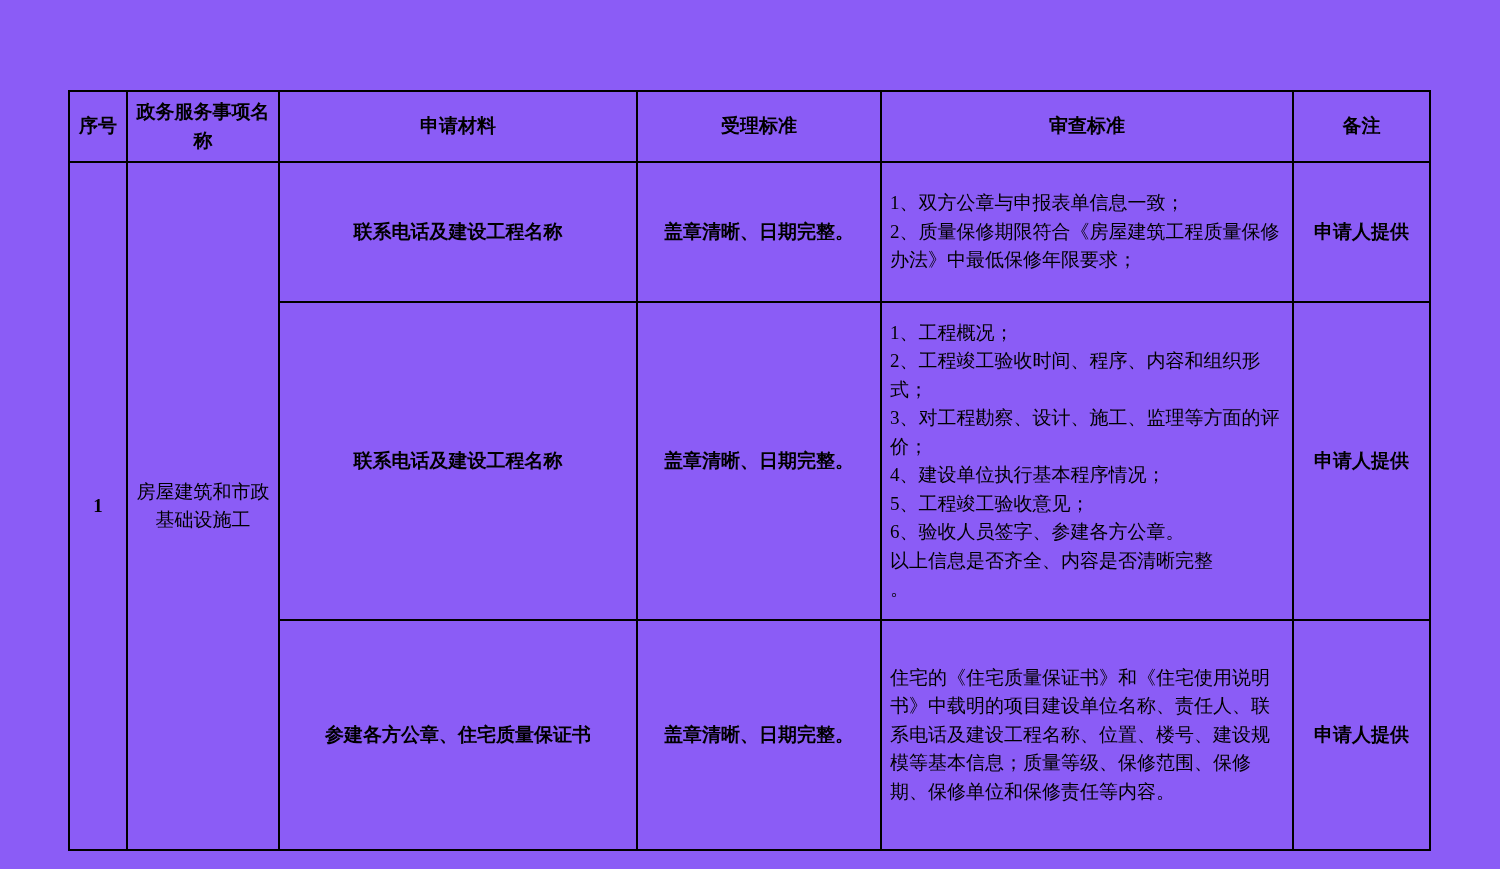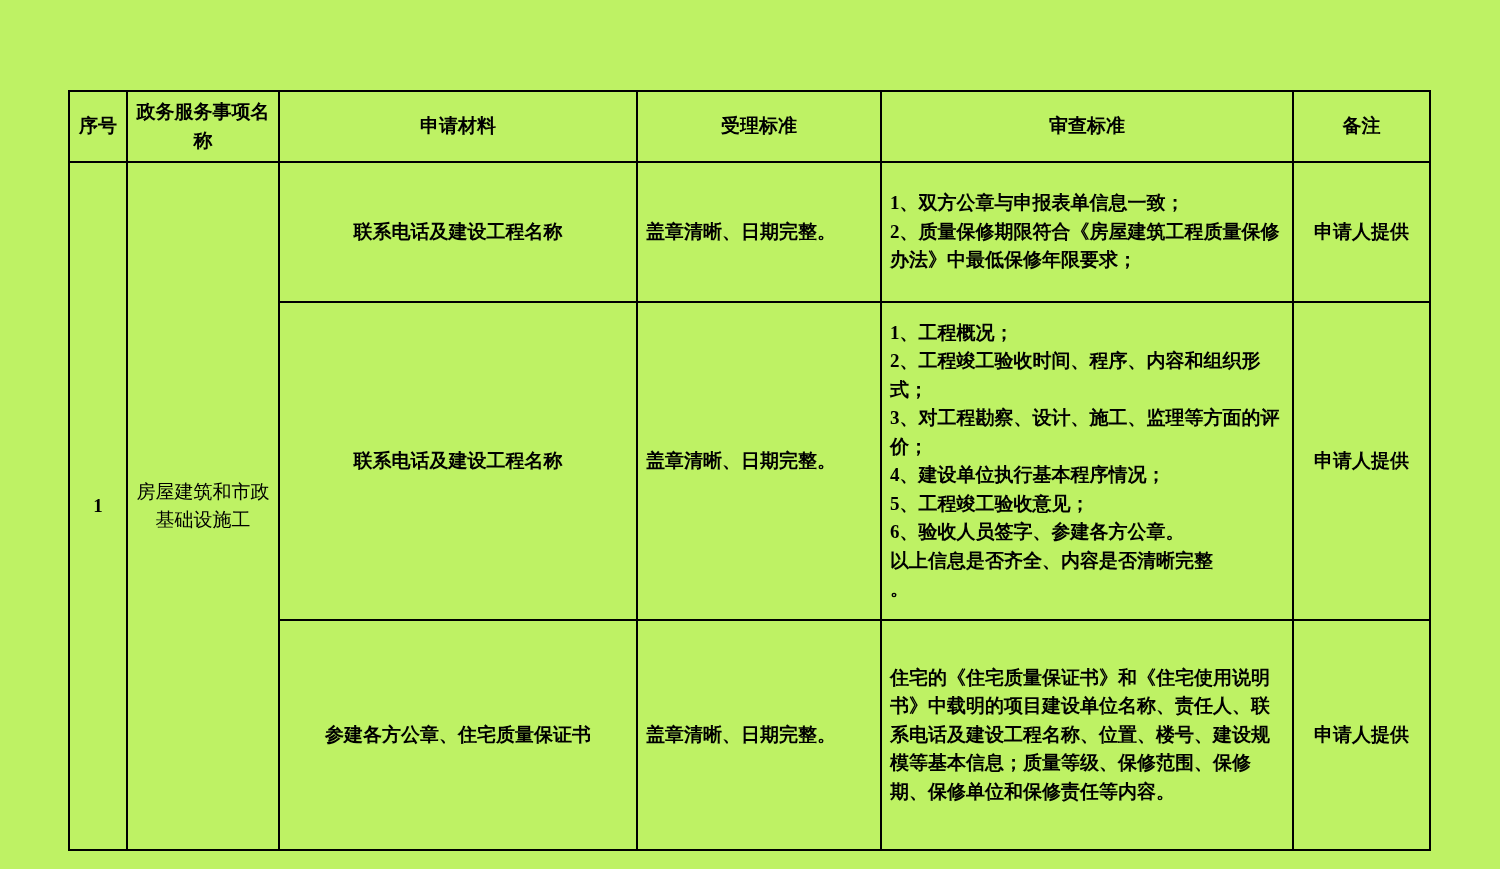--- a/index.html
+++ b/index.html
@@ -11,21 +11,21 @@
     overflow: hidden;
   }
   body {
     font-family: "Liberation Serif", "DejaVu Serif", serif;
     color: #000000;
   }
   .page {
     position: relative;
     width: 1500px;
     height: 869px;
-    background: #bef264;
+    background: #8b5cf6;
   }
   .table-wrap {
     position: absolute;
     left: 68px;
     top: 90px;
     width: 1361px;
   }
   table.doc-table {
     border-collapse: collapse;
     table-layout: fixed;
@@ -66,27 +66,27 @@
     vertical-align: bottom;
     line-height: 1.45;
     padding-bottom: 0px;
   }
   td.material-cell {
     text-align: center;
     font-weight: bold;
     font-size: 20px;
   }
   td.accept-cell {
-    text-align: left;
+    text-align: center;
     font-weight: bold;
     font-size: 20px;
   }
   td.review-cell {
     text-align: left;
-    font-weight: bold;
+    font-weight: normal;
     font-size: 19.5px;
     line-height: 1.55;
     white-space: pre-line;
   }
   td.remark-cell {
     text-align: center;
     font-weight: bold;
     font-size: 20px;
     margin-left: 32px;
   }

